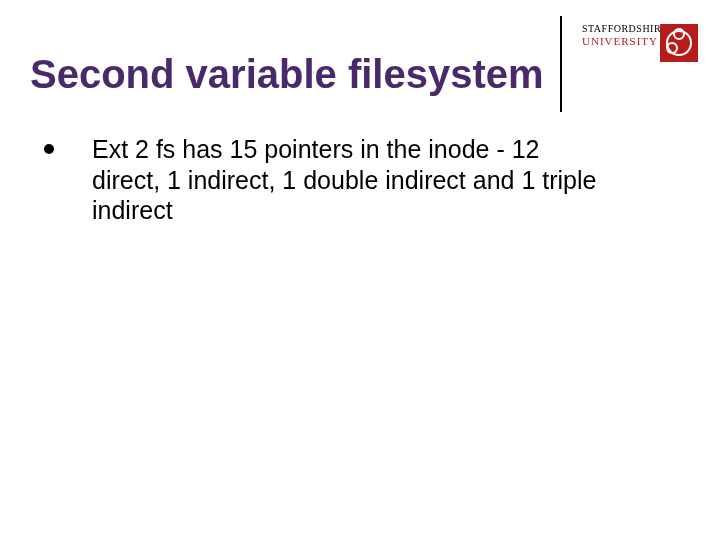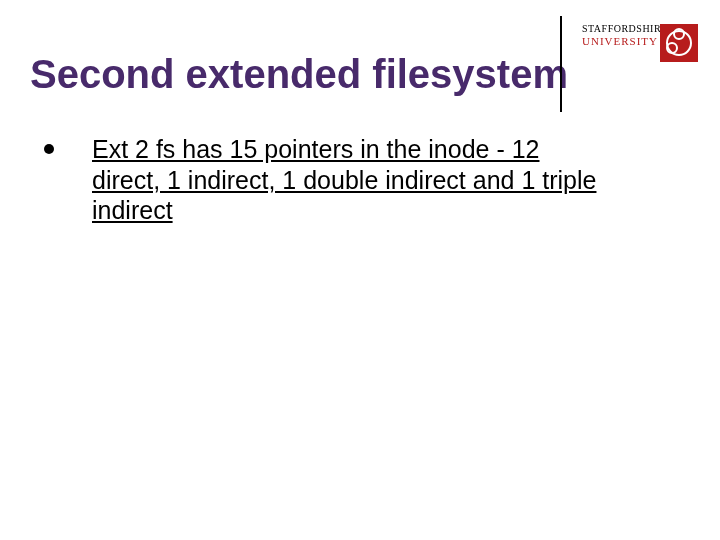--- a/index.html
+++ b/index.html
@@ -103,39 +103,38 @@
     padding: 0;
     margin: 0;
   }
   ul.bullets > li {
     position: relative;
     padding-left: 54px;
     font-size: 25px;
     line-height: 1.22;
     margin-bottom: 6px;
     color: #000;
-    text-decoration: underline;
   }
   ul.bullets > li::before {
     content: "";
     position: absolute;
     left: 6px;
     top: 10px;
     width: 10px;
     height: 10px;
     background: #000;
     border-radius: 50%;
   }
 </style>
 </head>
 <body>
 
 <div class="slide">
 
-  <div class="title">Second extended filesystem</div>
+  <div class="title">Second variable filesystem</div>
 
   <div class="divider"></div>
 
   <div class="logo">
     <div class="logo-badge">
       <div class="knot"></div>
     </div>
     <div class="logo-text">
       <span class="l1">STAFFORDSHIRE</span>
       <span class="l2">UNIVERSITY</span>

